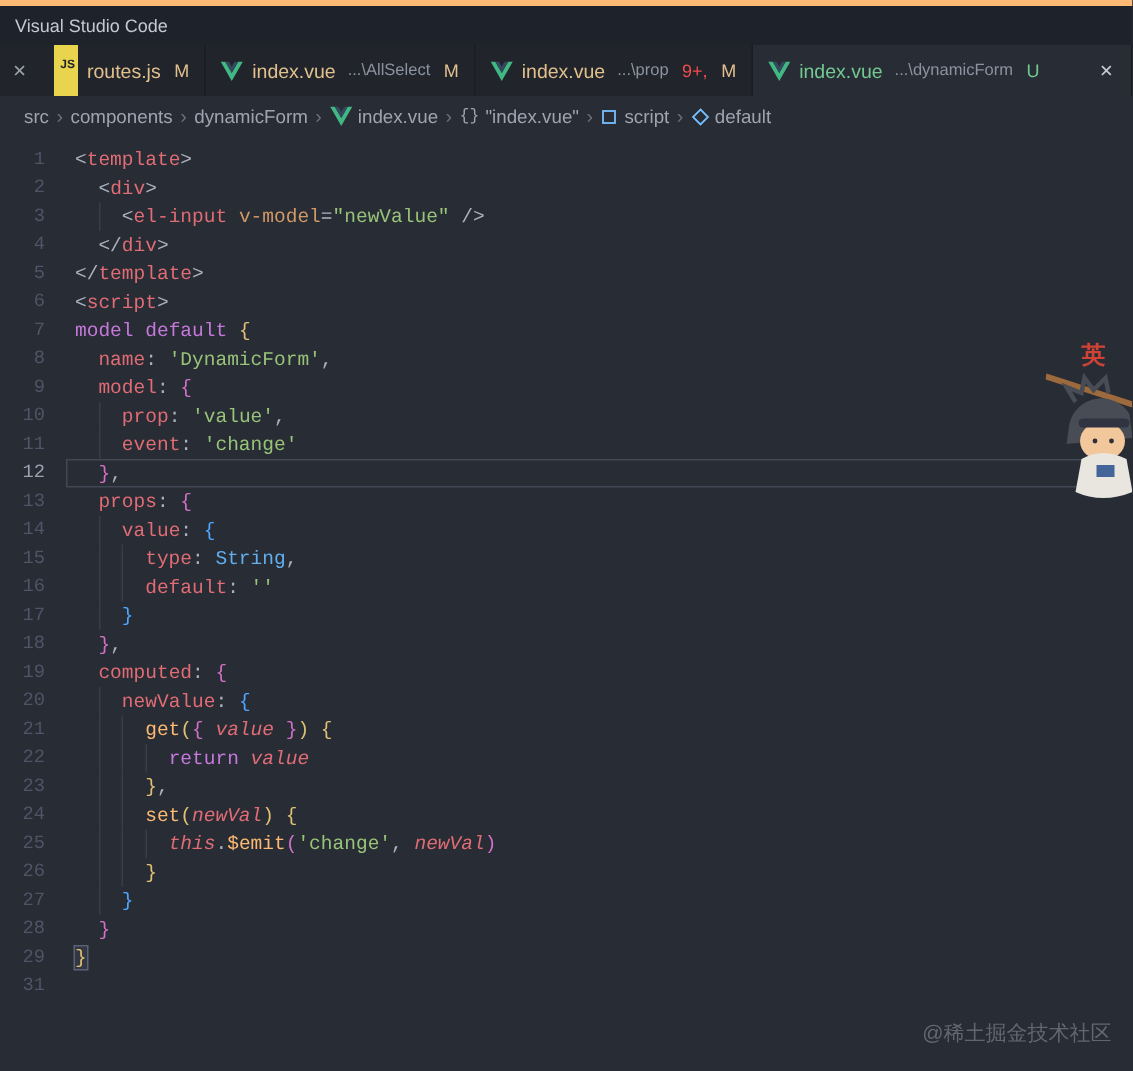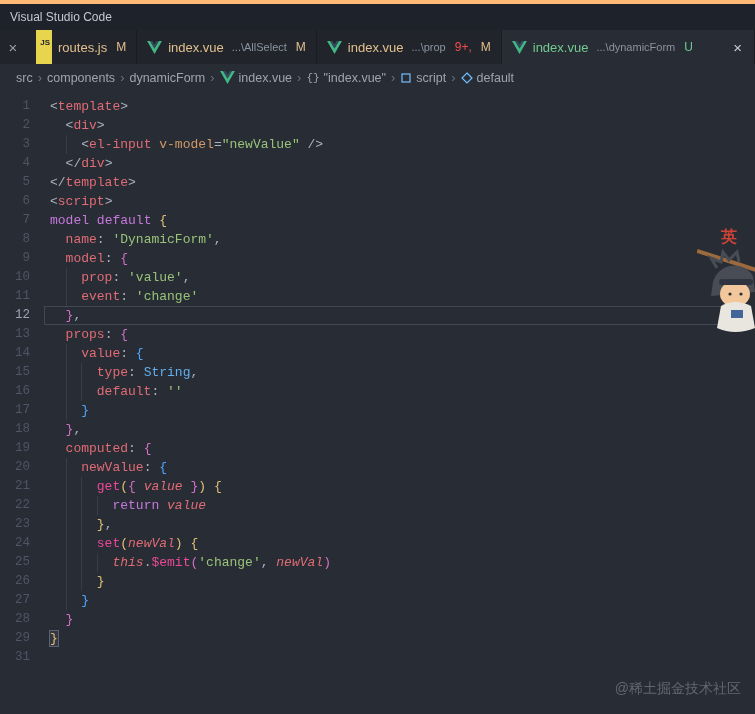--- a/index.html
+++ b/index.html
@@ -75,21 +75,21 @@
     border: 1px solid #414855; pointer-events: none;
   }
   .guide { position: absolute; top: 0; bottom: 0; border-left: 1px solid #373d49; }
   .bm { outline: 1px solid #5a6375; background: rgba(125,139,163,.12); }
   .tok-param, .tok-this { font-style: italic; }
 
   .watermark { position: absolute; right: 14px; bottom: 16px; color: #62676f; font-size: 14px; }
   .mascot { position: absolute; right: 0; top: 224px; width: 58px; height: 112px; overflow: hidden; }
   .mascot-kanji { font-weight: bold; }
 </style>
-<style>.tok-p{color:#abb2bf}.tok-tag{color:#e06c75}.tok-attr{color:#d19a66}.tok-str{color:#98c379}.tok-kw{color:#c678dd}.tok-key{color:#e06c75}.tok-fn{color:#ec4899}.tok-builtin{color:#61afef}.tok-param{color:#e06c75}.tok-this{color:#e06c75}.tok-b1{color:#e0c075}.tok-b2{color:#d170c8}.tok-b3{color:#4fa6ff}</style></head>
+<style>.tok-p{color:#abb2bf}.tok-tag{color:#e06c75}.tok-attr{color:#d19a66}.tok-str{color:#98c379}.tok-kw{color:#c678dd}.tok-key{color:#e06c75}.tok-fn{color:#fdba74}.tok-builtin{color:#61afef}.tok-param{color:#e06c75}.tok-this{color:#e06c75}.tok-b1{color:#e0c075}.tok-b2{color:#d170c8}.tok-b3{color:#4fa6ff}</style></head>
 <body>
 
 <div class="titlebar">
   <span>Visual Studio Code</span>
 </div>
 
 <div class="tabbar">
   <span class="leading-close">×</span>
   <div class="tabs" id="tabs">
       <div class="tab">

